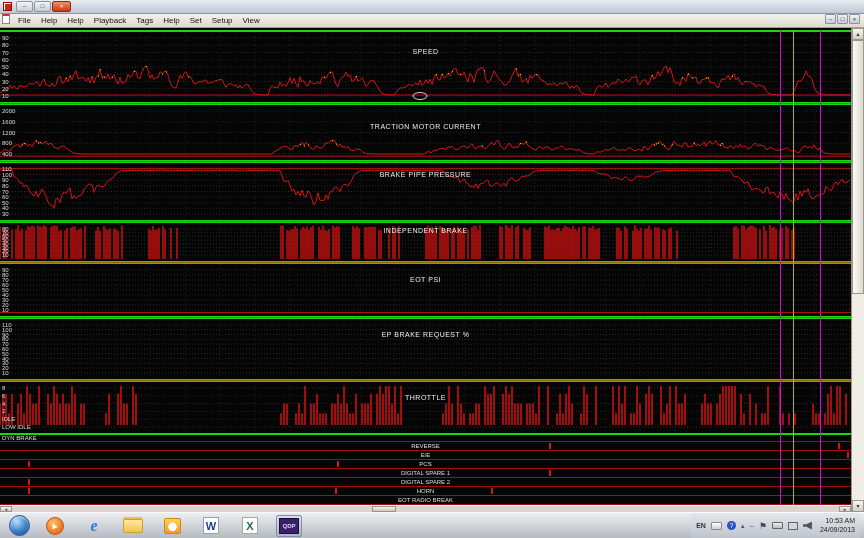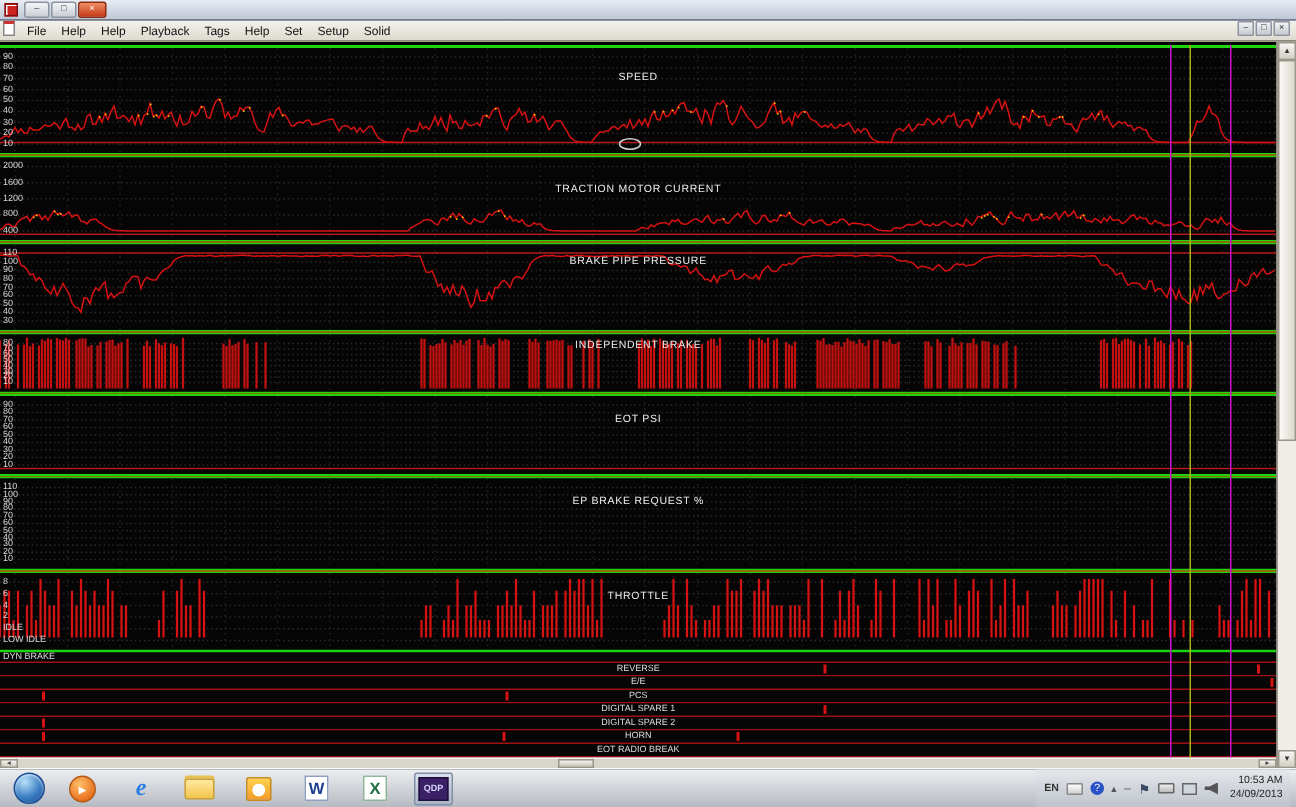--- a/index.html
+++ b/index.html
@@ -101,21 +101,21 @@
   <div class="docicon"></div>
   <div style="display:flex" id="menu">
       <div class="menu-item">File</div>
       <div class="menu-item">Help</div>
       <div class="menu-item">Help</div>
       <div class="menu-item">Playback</div>
       <div class="menu-item">Tags</div>
       <div class="menu-item">Help</div>
       <div class="menu-item">Set</div>
       <div class="menu-item">Setup</div>
-      <div class="menu-item">Solid</div>
+      <div class="menu-item">View</div>
     </div>
   <div class="childbtns">
     <div class="cbtn">–</div>
     <div class="cbtn">□</div>
     <div class="cbtn">×</div>
   </div>
 </div>
 
 <div class="chartwrap" id="chartwrap">
   <div id="panelstack">

